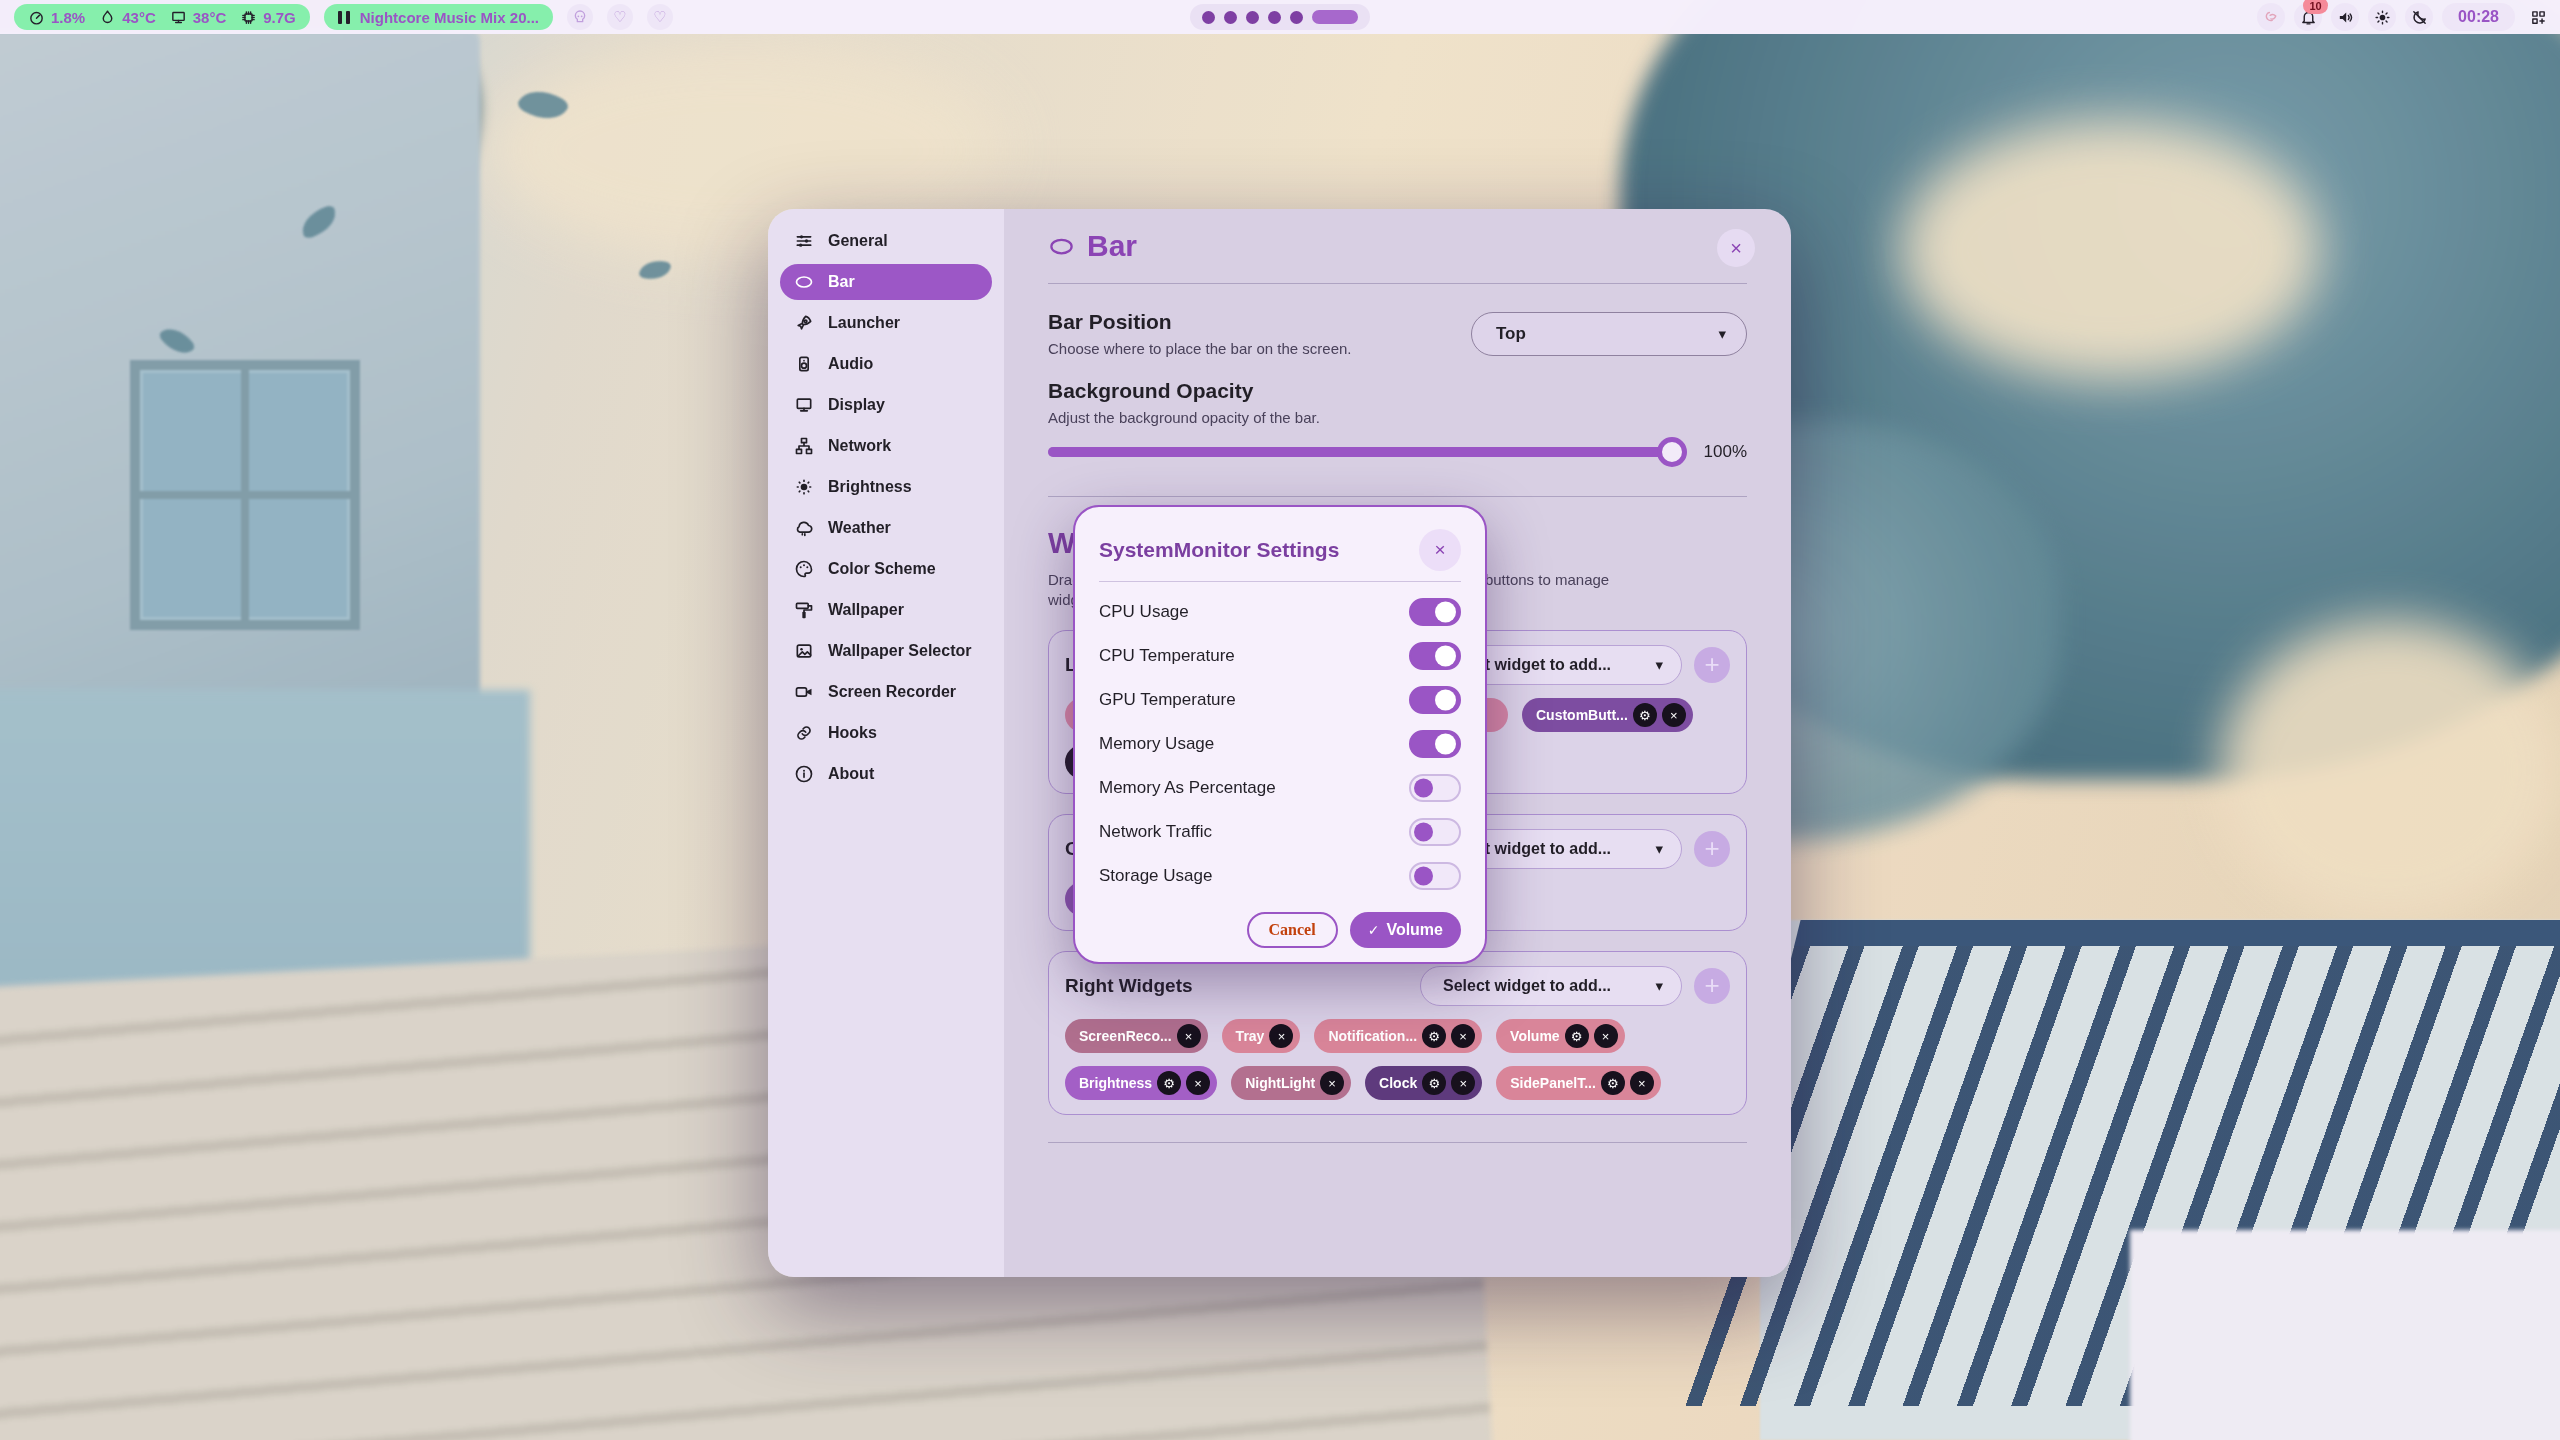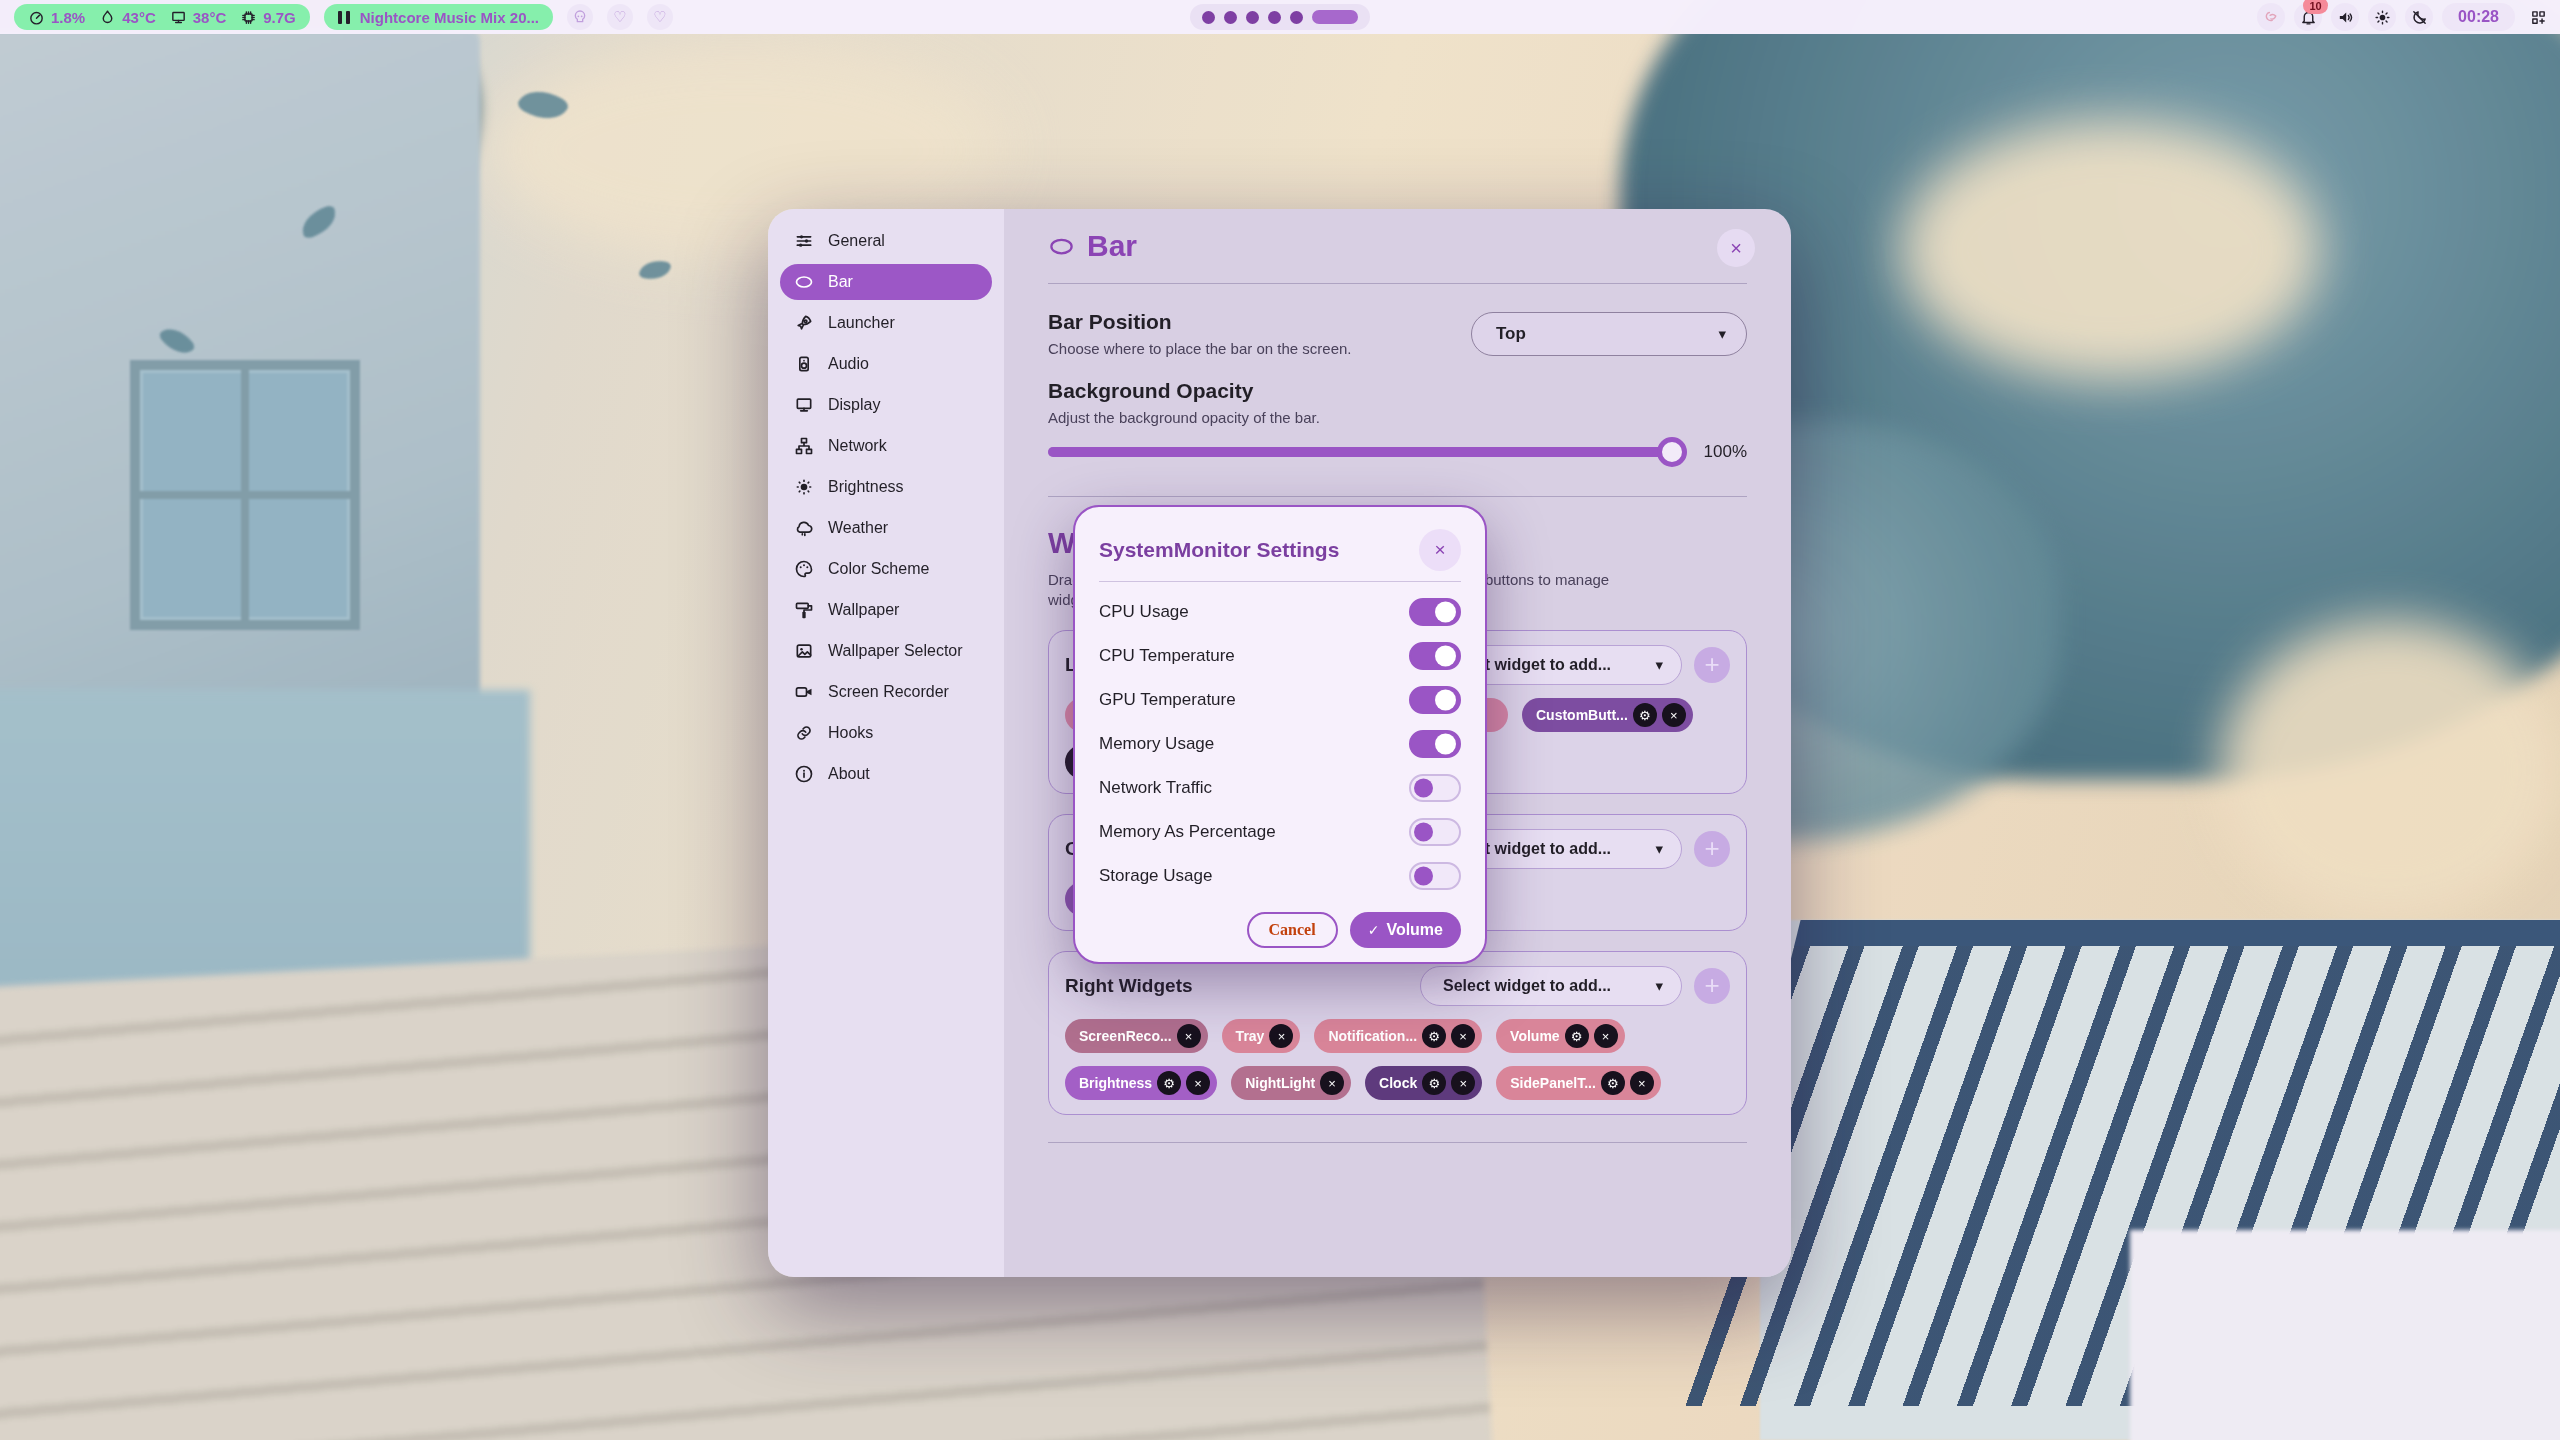--- a/index.html
+++ b/index.html
@@ -58,21 +58,21 @@
   .badge{position:absolute;top:-6px;right:-6px;min-width:19px;height:17px;border-radius:9px;background:#f58a99;
     color:#72101f;font-size:11px;font-weight:bold;display:flex;align-items:center;justify-content:center;padding:0 3px;}
   .tb-clock{height:28px;border-radius:14px;background:#eee6f7;display:flex;align-items:center;padding:0 16px;
     color:#9a55c5;font-weight:bold;font-size:16px;}
   .tray-ic{color:#e2a5bb;}
   
   .window{position:absolute;left:768px;top:209px;width:1023px;height:1068px;border-radius:26px;overflow:hidden;
     display:flex;z-index:10;box-shadow:0 30px 90px rgba(35,15,60,.45);}
   .sidebar{width:236px;background:#e7dff1;padding:14px 12px;box-sizing:border-box;}
   .sb-item{display:flex;align-items:center;gap:14px;height:36px;border-radius:18px;padding:0 14px;margin-bottom:5px;
-    color:#221f27;font-size:16px;font-weight:normal;}
+    color:#221f27;font-size:16px;font-weight:bold;}
   .sb-item .ic{width:20px;height:20px;color:#221f27;flex:none;}
   .sb-item.active{background:#9c57c6;color:#fff;}
   .sb-item.active .ic{color:#fff;}
   .content{flex:1;background:#d8cfe3;position:relative;padding:0 44px;box-sizing:border-box;}
   .c-header{display:flex;align-items:center;gap:12px;height:74px;}
   .c-header .ic{width:27px;height:27px;color:#8b44b4;}
   .c-title{font-size:30px;font-weight:bold;color:#8b44b4;}
   .c-close{position:absolute;right:36px;top:20px;width:38px;height:38px;border-radius:50%;background:#e6dbf2;
     color:#8b44b4;font-size:20px;display:flex;align-items:center;justify-content:center;}
   .hr{height:1px;background:#aea3c2;}
@@ -580,27 +580,27 @@
             <div class="kn"></div>
           </div>
       </div>
       <div class="t-row">
         <span class="t-lbl">Memory Usage</span>
         <div class="toggle on">
             <div class="kn"></div>
           </div>
       </div>
       <div class="t-row">
-        <span class="t-lbl">Network Traffic</span>
+        <span class="t-lbl">Memory As Percentage</span>
         <div class="toggle">
             <div class="kn"></div>
           </div>
       </div>
       <div class="t-row">
-        <span class="t-lbl">Memory As Percentage</span>
+        <span class="t-lbl">Network Traffic</span>
         <div class="toggle">
             <div class="kn"></div>
           </div>
       </div>
       <div class="t-row">
         <span class="t-lbl">Storage Usage</span>
         <div class="toggle">
             <div class="kn"></div>
           </div>
       </div>

